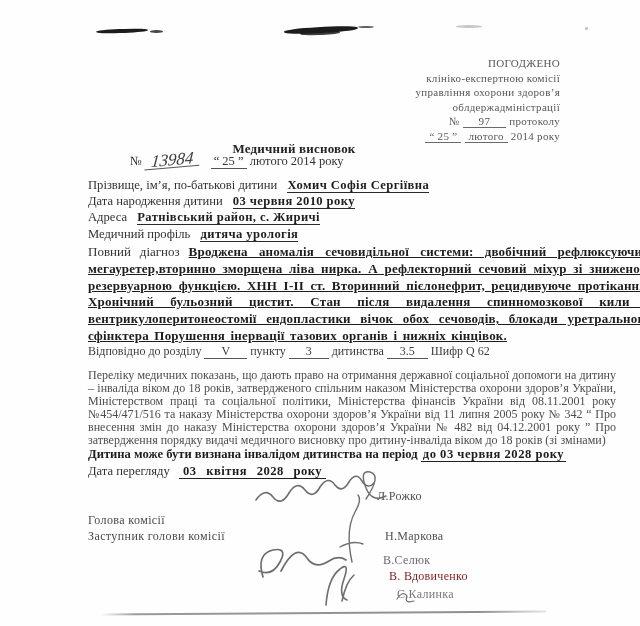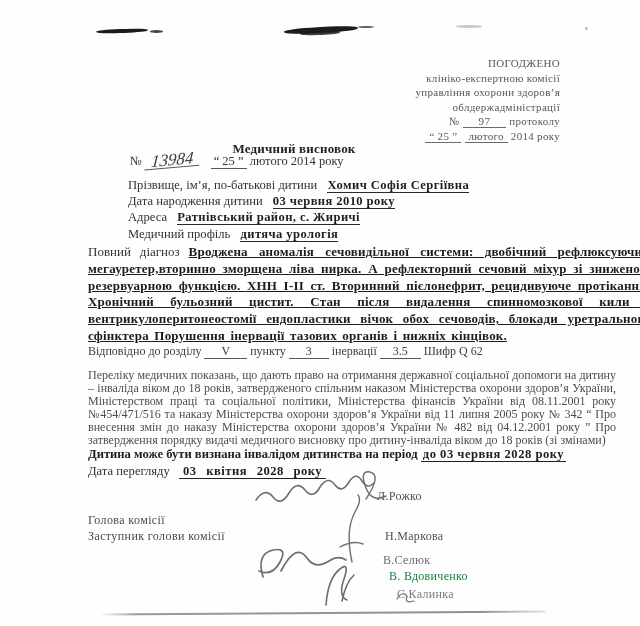--- a/index.html
+++ b/index.html
@@ -29,21 +29,21 @@
     font-weight:bold; font-size:13px; color:#242424; letter-spacing:.2px;
   }
   .number-line{position:absolute; top:153px; left:130px; font-size:12.5px; color:#333; white-space:nowrap;}
   .number-line .hand{
     display:inline-block; font-style:italic; font-size:17px; color:#3a3a3a;
     transform:rotate(-5deg) skewX(-10deg); border-bottom:1px solid #555;
     padding:0 6px; margin-right:8px; line-height:14px;
   }
   .number-line .u{border-bottom:1px solid #555; padding:0 3px;}
   
-  .fields{position:absolute; top:178px; left:88px; font-size:12.6px; color:#333;margin-left:40px;}
+  .fields{position:absolute; top:178px; left:88px; font-size:12.6px; color:#333;}
   .fields .row{margin-bottom:1.6px; line-height:14.6px; white-space:nowrap;}
   .fields .val{font-weight:bold; color:#1e1e1e; border-bottom:1.2px solid #2a2a2a; margin-left:7px; letter-spacing:.4px;}
   
   .diagnosis{
     position:absolute; top:244px; left:88px; width:562px;
     font-size:13px; line-height:16.8px; text-align:justify; color:#333;
   }
   .diagnosis .val{font-weight:bold; color:#1d1d1d; text-decoration:underline; letter-spacing:.2px; word-spacing:2px;}
   
   .section-line{position:absolute; top:344px; left:88px; font-size:12px; color:#3c3c3c; white-space:nowrap;}
@@ -60,21 +60,21 @@
   .review{position:absolute; top:464px; left:88px; font-size:12.6px; color:#333; white-space:nowrap;}
   .review .val{font-weight:bold; color:#1d1d1d; border-bottom:1.2px solid #222; margin-left:6px; padding:0 4px; letter-spacing:.5px; word-spacing:6px;text-align:center;}
   
   .sig-label{position:absolute; font-size:12px; color:#4a4a4a; letter-spacing:.4px;}
   .chair-label{top:489px; left:88px;margin-top:24px;}
   .deputy-label{top:529px; left:88px;}
   .sig-name{position:absolute; font-size:12px; color:#4f4f4f; letter-spacing:.3px;}
   .n-chair{top:489px; left:377px;}
   .n-m0{top:529px; left:385px;}
   .n-m1{top:553px; left:383px; color:#6a6a6a;}
-  .n-m2{top:569px; left:389px; color:#15803d;}
+  .n-m2{top:569px; left:389px; color:#7f1d1d;}
   .n-m3{top:587px; left:397px; color:#7a7a7a;}
   .sig-svg{position:absolute; left:0; top:0; pointer-events:none;}
   
   .bottom-edge{
     position:absolute; top:612px; left:100px; width:446px; height:2px;
     background:linear-gradient(to right, rgba(130,130,130,0), #9a9a9a 8%, #8f8f8f 85%, rgba(130,130,130,.2));
     transform:rotate(-0.4deg);
   }
 </style>
 </head>
@@ -139,21 +139,21 @@
   <div class="diagnosis">
     <span>Повний діагноз</span>
     <span class="val">Вроджена аномалія сечовидільної системи: двобічний рефлюксуючий мегауретер,вторинно зморщена ліва нирка. А рефлекторний сечовий міхур зі зниженою  резервуарною функцією. ХНН І-ІІ ст. Вторинний пієлонефрит, рецидивуюче протікання. Хронічний бульозний цистит. Стан після видалення спинномозкової кили і вентрикулоперитонеостомії ендопластики вічок обох сечоводів, блокади уретрального сфінктера Порушення інервації тазових органів і нижніх кінцівок.</span>
   </div>
 
   <div class="section-line">
     <span>Відповідно до розділу</span>
     <span class="fill">V</span>
     <span>пункту</span>
     <span class="fill">3</span>
-    <span>інервації</span>
+    <span>дитинства</span>
     <span class="fill small">3.5</span>
     <span>Шифр  Q 62</span>
   </div>
 
   <div class="legal">Переліку медичних показань, що дають право на отримання  державної соціальної допомоги на дитину – інваліда віком до 18 років, затвердженого спільним наказом Міністерства охорони здоров’я України, Міністерством праці та соціальної політики, Міністерства фінансів України від 08.11.2001 року  №454/471/516 та наказу  Міністерства охорони здоров’я України  від 11 липня 2005 року № 342 “ Про внесення змін до наказу Міністерства охорони здоров’я України № 482 від 04.12.2001 року ” Про затвердження порядку   видачі медичного висновку про дитину-інваліда віком до 18  років (зі змінами)</div>
 
   <div class="validity">
     <span>Дитина може бути визнана інвалідом дитинства на період</span>
     <span class="u">до 03  червня 2028  року</span>
   </div>

